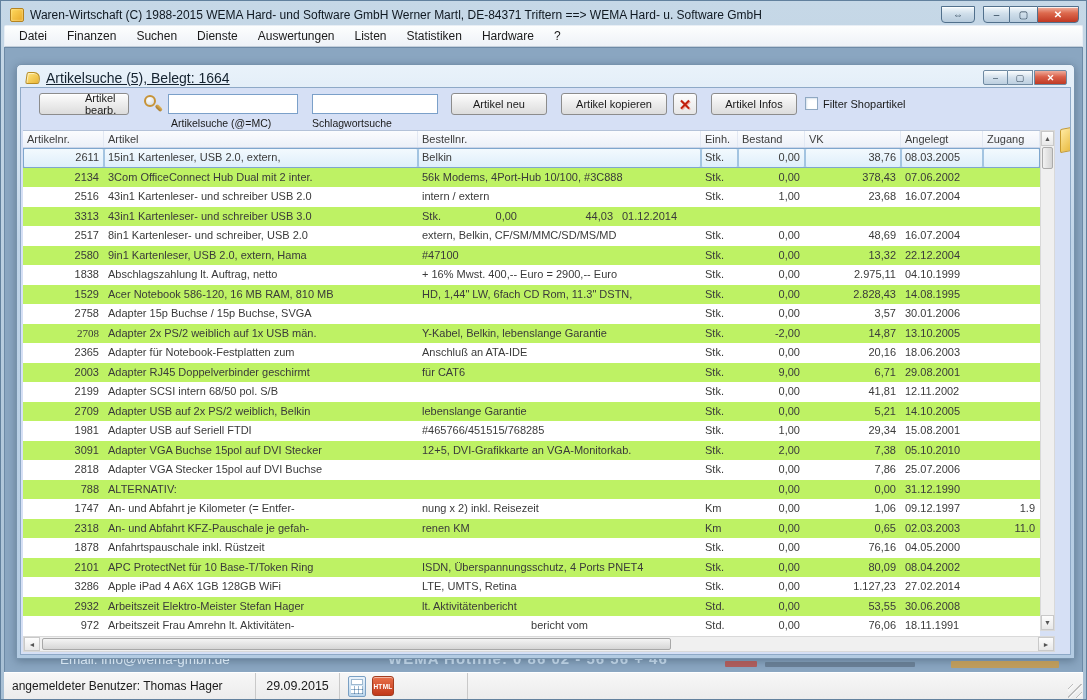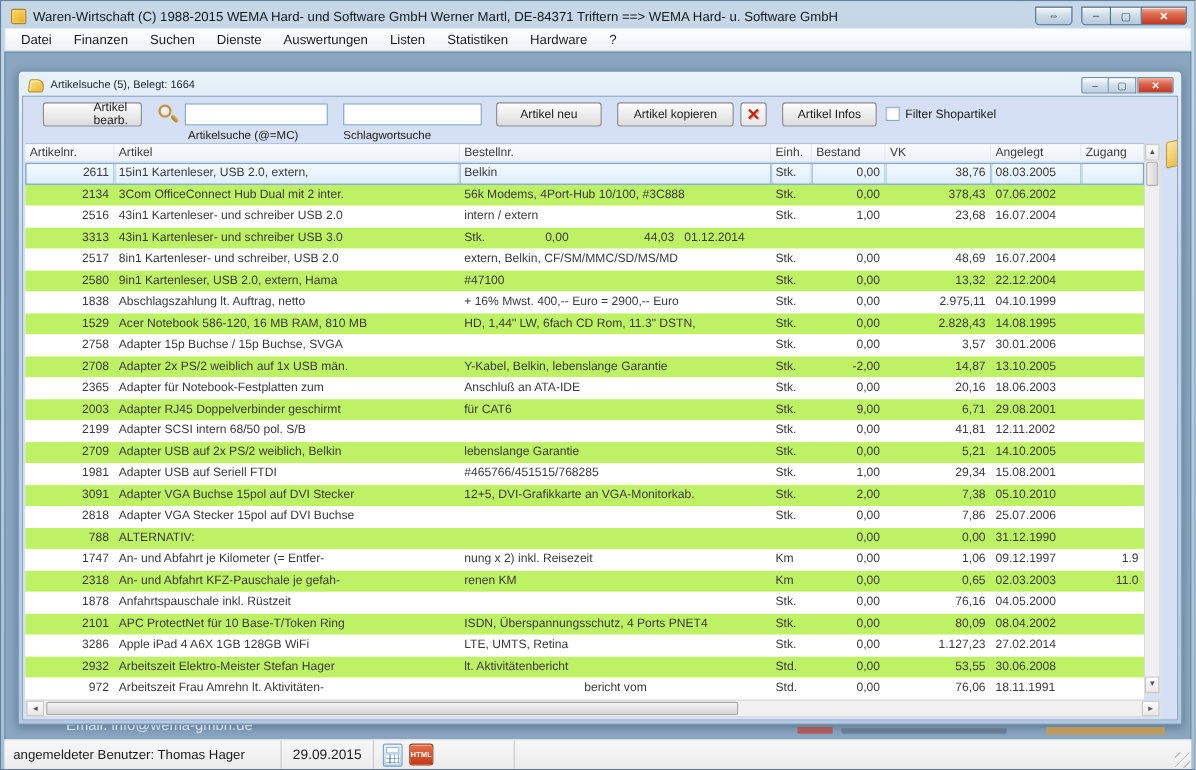--- a/index.html
+++ b/index.html
@@ -35,21 +35,21 @@
 
   
   .child { position:absolute; left:11px; top:16px; width:1059px; height:595px;
     background:linear-gradient(#e9f2fa,#bfd4e8 30%,#b3cbe2); border:1px solid #7793ad;
     border-radius:5px 5px 0 0; box-shadow:0 2px 8px rgba(20,40,60,.35);
     padding:2px 3px 3px; display:flex; flex-direction:column; }
   .child-titlebar { height:20px; display:flex; align-items:center; gap:6px; padding:1px 2px 0 6px; }
   .doc-icon { width:14px; height:12px; background:linear-gradient(135deg,#ffe27a,#e9b637);
     border:1px solid #b78c23; border-radius:2px 7px 2px 2px; transform:skewX(-8deg);
     box-shadow:inset 1px 1px 1px #fff3c4; flex:0 0 auto; }
-  .child-title { font-size:10px; color:#14222f; white-space:nowrap; }
+  .child-title { font-size:14px; color:#14222f; white-space:nowrap;text-decoration:underline; }
   .child-controls { margin-left:auto; display:flex; padding-right:2px; }
   .cctl { height:15px; border:1px solid #6f8aa2; background:linear-gradient(#fbfdfe,#d3e0ec 50%,#bdd0e0);
     display:flex; align-items:center; justify-content:center; font-size:9px; color:#33475a; }
   .cctl-min { width:25px; border-radius:2px 0 0 2px; }
   .cctl-max { width:25px; border-left:none; }
   .cctl-close { width:33px; border-radius:0 2px 2px 0; margin-left:1px;
     background:linear-gradient(#efac9b,#da604a 45%,#bf3a24); color:#fff; font-weight:bold; }
   .child-body { flex:1; background:#d6e0f5; border:1px solid #8ea9c7; position:relative; overflow:hidden; }
 
   
@@ -297,21 +297,21 @@
                 <div class="cell r" style="width: 81px;">2758</div>
                 <div class="cell" style="width: 314px;">Adapter 15p Buchse / 15p Buchse, SVGA</div>
                 <div class="cell" style="width: 283px;"></div>
                 <div class="cell" style="width: 37px;">Stk.</div>
                 <div class="cell r" style="width: 67px;">0,00</div>
                 <div class="cell r" style="width: 96px;">3,57</div>
                 <div class="cell" style="width: 82px;">30.01.2006</div>
                 <div class="cell r" style="width: 57px;"></div>
               </div>
               <div class="row alt">
-                <div class="cell r" style="width: 81px;">2708</div>
+                <div class="cell r" style="width: 81px; font-family: Liberation Serif, serif;">2708</div>
                 <div class="cell" style="width: 314px;">Adapter 2x PS/2 weiblich auf 1x USB män.</div>
                 <div class="cell" style="width: 283px;">Y-Kabel, Belkin, lebenslange Garantie</div>
                 <div class="cell" style="width: 37px;">Stk.</div>
                 <div class="cell r" style="width: 67px;">-2,00</div>
                 <div class="cell r" style="width: 96px;">14,87</div>
                 <div class="cell" style="width: 82px;">13.10.2005</div>
                 <div class="cell r" style="width: 57px;"></div>
               </div>
               <div class="row">
                 <div class="cell r" style="width: 81px;">2365</div>
@@ -480,20 +480,21 @@
             <div class="hbtn">►</div>
           </div>
         </div>
 
         <div class="note-icon"></div>
       </div>
     </div>
 
     <div class="banner">
       <span class="email">Email: info@wema-gmbh.de</span>
+      <span class="hotline">WEMA Hotline: 0 86 02 - 56 56 + 46</span>
       <span class="frag frag-red"></span>
       <span class="frag frag-dark"></span>
       <span class="frag frag-orange"></span>
     </div>
 
   </div>
 
   <div class="statusbar">
     <div class="sb-panel sb-user">angemeldeter Benutzer: Thomas Hager</div>
     <div class="sb-panel sb-date">29.09.2015</div>

